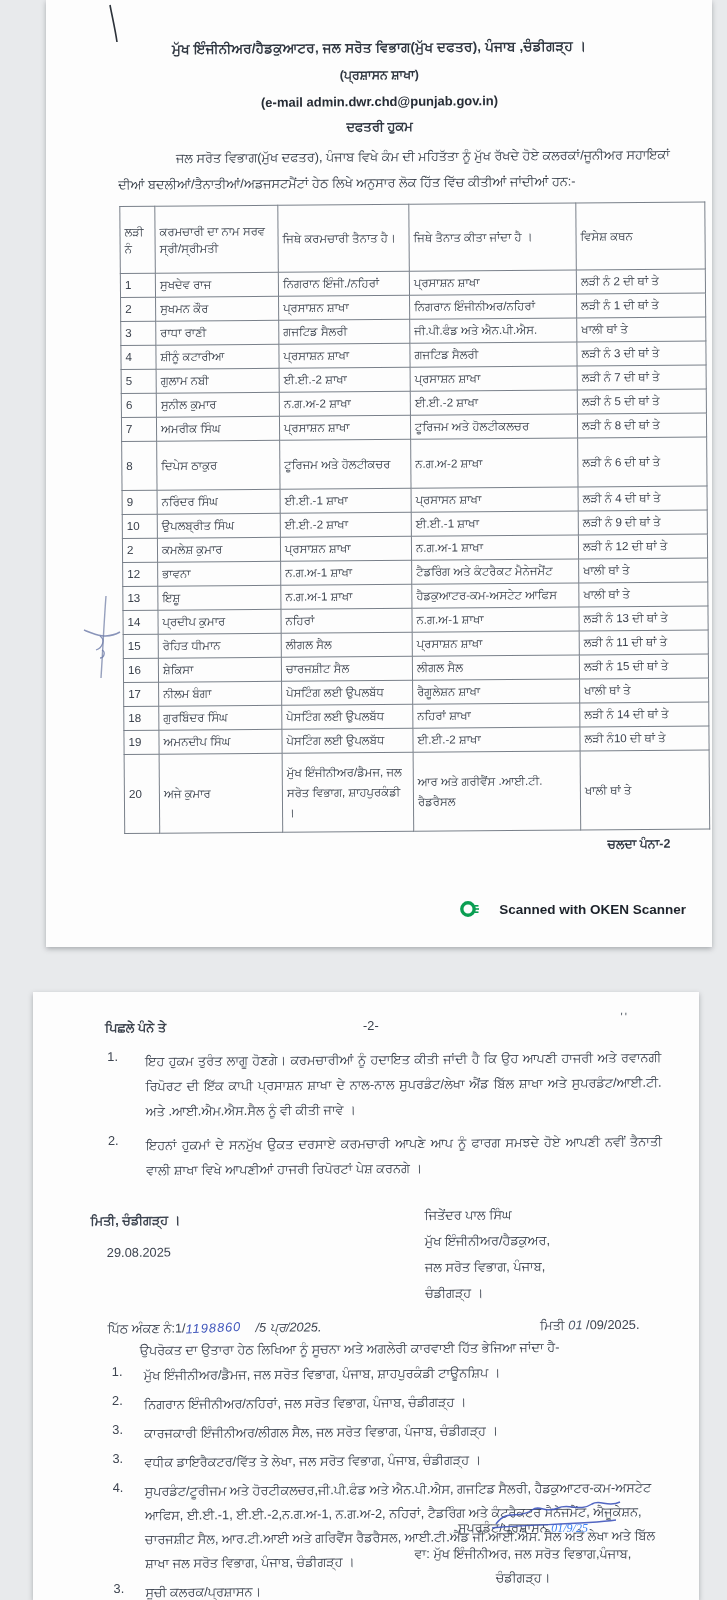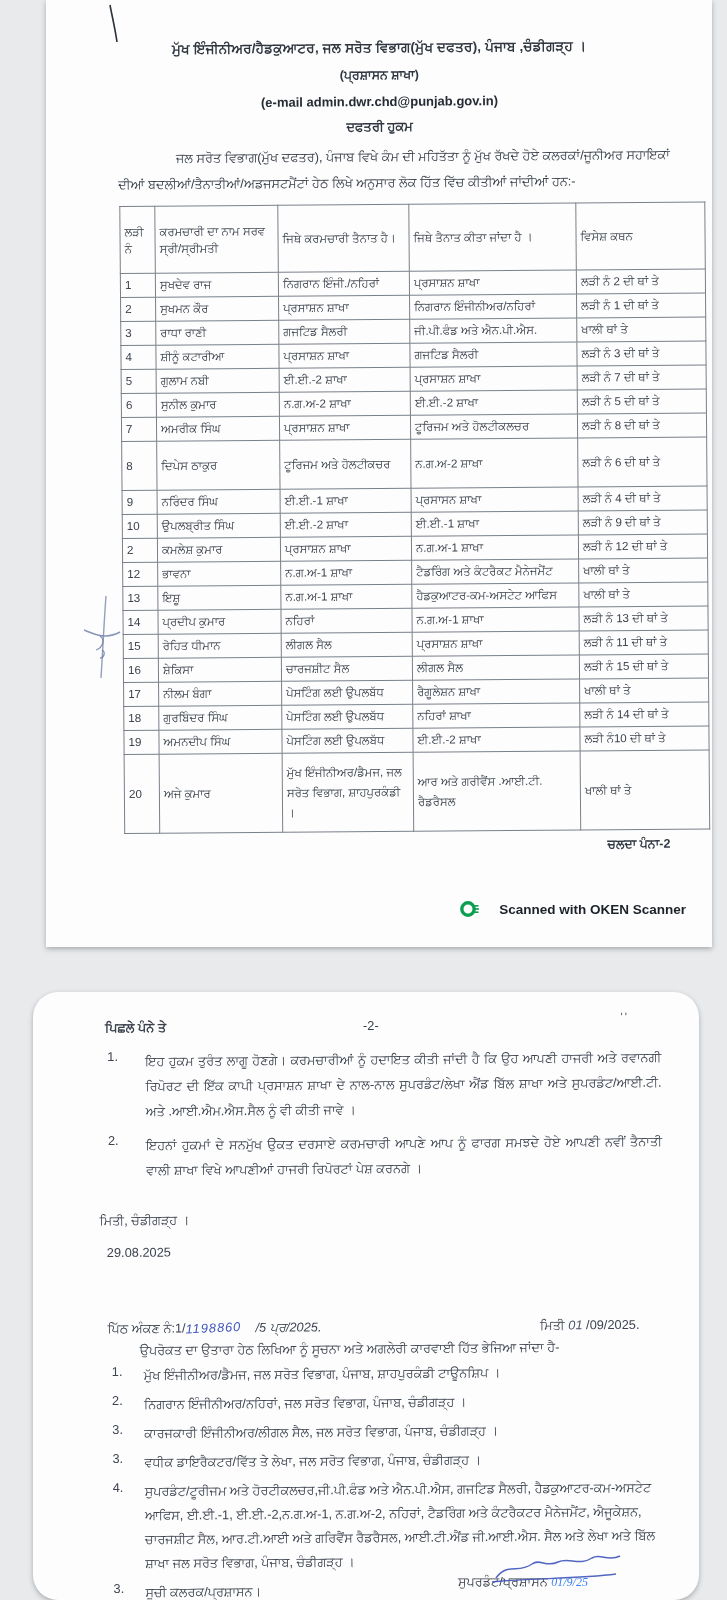--- a/index.html
+++ b/index.html
@@ -1,20 +1,20 @@
 <!DOCTYPE html>
 <html><head>
 <meta charset="utf-8">
 <style>
   html,body{margin:0;padding:0;}
   body{font-family:"Liberation Sans","DejaVu Sans",sans-serif;}
   .stage{position:relative;width:727px;height:1600px;background:#e8eaec;overflow:hidden;}
   .page{position:absolute;left:33px;width:666px;background:#fdfdfd;box-shadow:0 2px 5px rgba(50,55,62,.35);}
   .page1{top:0;height:947px;margin-left:13px;}
-  .page2{top:992px;height:608px;border-radius:25px;}
+  .page2{top:992px;height:608px;}
   .tilt{transform:rotate(-0.45deg);transform-origin:50% 0;}
   .doc-text{color:#3d4450;}
   
   .doc-header{text-align:center;margin-top:40px;color:#2f3640;}
   .hdr-line1{font-size:13.5px;font-weight:bold;letter-spacing:.2px;}
   .hdr-line2{font-size:12.5px;font-weight:bold;margin-top:12px;}
   .hdr-email{font-size:13px;font-weight:bold;margin-top:11px;color:#262c35;}
   .hdr-order{font-size:13px;font-weight:bold;margin-top:10px;}
   .intro{width:552px;margin:9px 0 8px 71px;font-size:12.8px;line-height:26px;text-indent:58px;text-align:justify;color:#39404b;}
   table.order{border-collapse:collapse;margin-left:72px;width:546px;table-layout:fixed;}
@@ -34,21 +34,21 @@
   .oken-label{font-size:13.5px;font-weight:600;color:#1c222a;}
   
   .p2-head{position:relative;height:20px;margin-top:26px;font-size:12.8px;color:#39404b;}
   .prev-page{position:absolute;left:72px;font-weight:bold;}
   .page-num{position:absolute;left:330px;}
   .tick-marks{position:absolute;right:70px;top:-6px;color:#555c66;font-size:12px;letter-spacing:2px;}
   .point{display:flex;margin-top:9px;}
   .point .num{margin-left:74px;width:38px;font-size:12.8px;flex:none;}
   .point .txt{width:516px;font-size:12.8px;line-height:25px;text-align:justify;}
   .signoff{position:relative;height:112px;margin-top:22px;font-size:12.8px;}
-  .signoff .place{position:absolute;left:65px;top:8px;font-weight:normal;}
+  .signoff .place{position:absolute;left:56px;top:8px;font-weight:bold;}
   .signoff .date{position:absolute;left:72px;top:40px;text-align:right;}
   .signoff .sigblock{position:absolute;left:390px;top:0;line-height:26px;}
   .endorse{display:flex;margin:4px 0 0 72px;font-size:12.8px;align-items:baseline;width:560px;}
   .endorse .hand{color:#3f55bb;font-style:italic;letter-spacing:1px;transform:rotate(-2deg);}
   .endorse .mid{margin-left:14px;font-style:italic;}
   .endorse .dt{margin-left:auto;margin-right:28px;}
   .endorse .hand2{color:#4a5568;font-style:italic;}
   .fwd-intro{margin:6px 0 2px 104px;font-size:12.8px;width:540px;}
   .dist .point{margin-top:5px;}
   .dist .point .num{margin-left:76px;width:32px;}
@@ -268,20 +268,26 @@
           </div>
           <div class="point">
             <div class="num">2.</div>
             <div class="txt">ਇਹਨਾਂ ਹੁਕਮਾਂ ਦੇ ਸਨਮੁੱਖ ਉਕਤ ਦਰਸਾਏ ਕਰਮਚਾਰੀ ਆਪਣੇ ਆਪ ਨੂੰ ਫਾਰਗ ਸਮਝਦੇ ਹੋਏ ਆਪਣੀ ਨਵੀਂ ਤੈਨਾਤੀ ਵਾਲੀ ਸ਼ਾਖਾ ਵਿਖੇ ਆਪਣੀਆਂ ਹਾਜਰੀ ਰਿਪੋਰਟਾਂ ਪੇਸ਼ ਕਰਨਗੇ ।</div>
           </div>
         </div>
 
       <div class="signoff doc-text">
         <div class="place">ਮਿਤੀ, ਚੰਡੀਗੜ੍ਹ ।</div>
         <div class="date">29.08.2025</div>
+        <div class="sigblock">
+          <div>ਜਿਤੇਂਦਰ ਪਾਲ ਸਿੰਘ</div>
+          <div>ਮੁੱਖ ਇੰਜੀਨੀਅਰ/ਹੈਡਕੁਅਰ,</div>
+          <div>ਜਲ ਸਰੋਤ ਵਿਭਾਗ, ਪੰਜਾਬ,</div>
+          <div>ਚੰਡੀਗੜ੍ਹ ।</div>
+        </div>
       </div>
 
       <div class="endorse doc-text">
         <span>ਪਿੱਠ ਅੰਕਣ ਨੰ:1/</span>
         <span class="hand">1198860</span>
         <span class="mid">/5 ਪ੍ਰ/2025.</span>
         <span class="dt">
           <span>ਮਿਤੀ</span>
           <span class="hand2">01</span>
           <span>/09/2025.</span>
@@ -320,15 +326,19 @@
 
     <div class="bottom-sign">
       <div class="sup-line">
         <svg class="scribble" width="150" height="34" viewBox="0 0 150 34">
           <path d="M8,26 C20,10 30,22 44,12 C52,6 58,16 70,10 C80,5 92,14 104,6 C112,1 120,10 132,4" stroke="#3f55bb" stroke-width="1.5" fill="none" opacity=".9"></path>
           <path d="M4,30 C40,26 90,27 128,22" stroke="#3f55bb" stroke-width="1.3" fill="none" opacity=".9"></path>
         </svg>
         <span>ਸੁਪਰਡੰਟ/ਪ੍ਰਸ਼ਾਸਨ</span>
         <span class="hand-date">01/9/25</span>
       </div>
+      <div class="va-line">
+        <div>ਵਾ: ਮੁੱਖ ਇੰਜੀਨੀਅਰ, ਜਲ ਸਰੋਤ ਵਿਭਾਗ,ਪੰਜਾਬ,</div>
+        <div>ਚੰਡੀਗੜ੍ਹ।</div>
+      </div>
     </div>
   </div>
 </div>
 
 </body></html>

